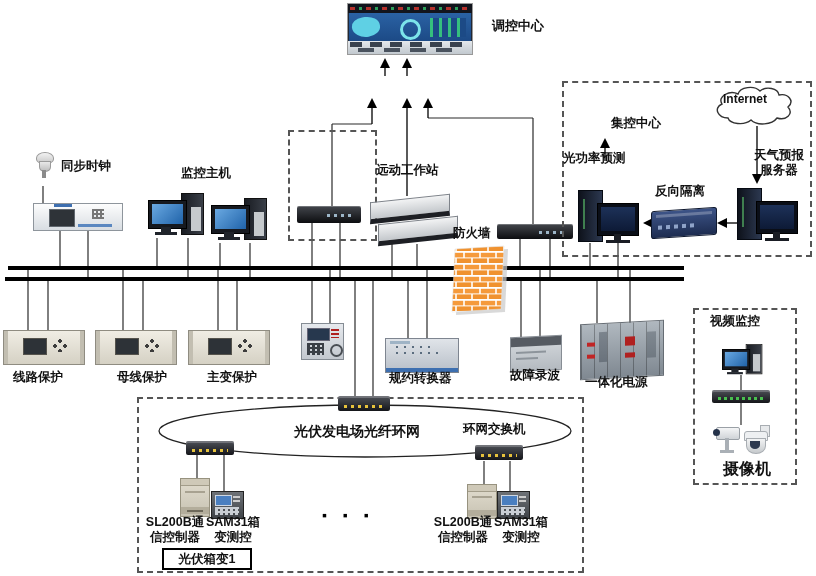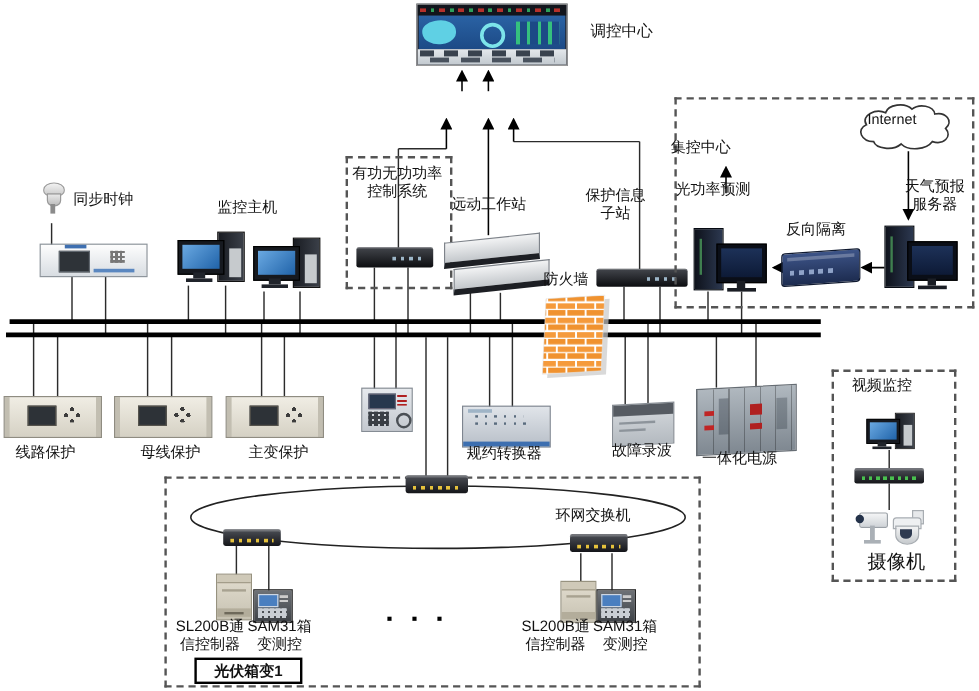--- a/index.html
+++ b/index.html
@@ -1,19 +1,19 @@
 <!DOCTYPE html>
 <html><head>
 <meta charset="utf-8">
 <style>
   html,body{margin:0;padding:0;background:#fff}
   #canvas{position:relative;width:816px;height:576px;background:#fff;overflow:hidden;
           font-family:"Liberation Sans","DejaVu Sans",sans-serif;}
   .abs{position:absolute}
-  .lbl{position:absolute;font-weight:400;font-size:12.5px;color:#111;white-space:nowrap;line-height:1.2}
+  .lbl{position:absolute;font-weight:700;font-size:12.5px;color:#111;white-space:nowrap;line-height:1.2}
   .lbl.c{text-align:center;white-space:normal}
   .dashbox{position:absolute;border:2px dashed #555;background:transparent}
   .prot{position:absolute;width:80px;height:33px;background:linear-gradient(180deg,#f0ede4,#d5d1c4);
         border:1px solid #8f8c81;box-shadow:inset 4px 0 0 #c2beb1,inset -4px 0 0 #c2beb1}
   .prot .scr{position:absolute;left:19px;top:7px;width:22px;height:15px;background:#2d3237;border:1px solid #55534c}
   .prot .pad{position:absolute;left:49px;top:8px;width:14px;height:13px;
         background:radial-gradient(circle 2px at 7px 2px,#3c3c3c 90%,transparent 92%),
                    radial-gradient(circle 2px at 2px 7px,#3c3c3c 90%,transparent 92%),
                    radial-gradient(circle 2px at 12px 7px,#3c3c3c 90%,transparent 92%),
                    radial-gradient(circle 2px at 7px 12px,#3c3c3c 90%,transparent 92%)}
@@ -176,46 +176,38 @@
     <div class="tw"></div>
       <div class="twf"></div>
       <div class="mon">
         <div class="scr"></div>
       </div>
       <div class="st1"></div>
       <div class="st2"></div>
   </div>
 
   <div class="dashbox" style="left:288px;top:130px;width:85px;height:107px"></div>
-  <div class="lbl c" style="left:289px;top:137px;width:84px">
-    <div>有功无功功率</div>
-    <div>控制系统</div>
-  </div>
   <div class="blackbar" style="left:297px;top:206px;width:64px;height:17px">
       <div class="led"></div>
     </div>
 
   <div class="lbl" style="left:376px;top:163px">远动工作站</div>
   <div class="abs" style="left:366px;top:195px;width:88px;height:50px">
     <div class="srv" style="left:4px;top:3px"></div>
     <div class="srv" style="left:12px;top:25px"></div>
   </div>
 
-  <div class="lbl c" style="left:481px;top:156px;width:64px">
-    <div>保护信息</div>
-    <div>子站</div>
-  </div>
   <div class="blackbar" style="left:497px;top:224px;width:76px;height:15px">
       <div class="led"></div>
     </div>
 
   <div class="lbl" style="left:453px;top:226px">防火墙</div>
 
   <div class="dashbox" style="left:562px;top:81px;width:246px;height:172px"></div>
-  <div class="lbl" style="left:559px;top:116px">集控中心</div>
+  <div class="lbl" style="left:611px;top:116px">集控中心</div>
   <div class="lbl" style="left:563px;top:151px">光功率预测</div>
   <div class="dkws" style="left:578px;top:190px">
     <div class="tw">
         <div class="lg"></div>
       </div>
       <div class="mon">
         <div class="scr"></div>
       </div>
       <div class="st1"></div>
       <div class="st2"></div>
@@ -286,20 +278,21 @@
     <div class="abs" style="left:6px;top:18px;width:8px;height:4px;background:#c02525"></div>
     <div class="abs" style="left:6px;top:30px;width:8px;height:4px;background:#c02525"></div>
     <div class="abs" style="left:44px;top:14px;width:10px;height:9px;background:#b02020"></div>
     <div class="abs" style="left:44px;top:30px;width:10px;height:5px;background:#b02020"></div>
     <div class="abs" style="left:18px;top:8px;width:8px;height:30px;background:rgba(40,50,60,.35)"></div>
     <div class="abs" style="left:66px;top:10px;width:9px;height:26px;background:rgba(40,50,60,.3)"></div>
   </div>
   <div class="lbl" style="left:585px;top:375px">一体化电源</div>
 
   <div class="dashbox" style="left:137px;top:397px;width:443px;height:172px"></div>
+  <div class="lbl" style="left:294px;top:423px;font-size:14px">光伏发电场光纤环网</div>
   <div class="lbl" style="left:463px;top:422px">环网交换机</div>
 
   <div class="switchbar" style="left:338px;top:396px;width:52px;height:15px">
       <div class="led"></div>
     </div>
   <div class="switchbar" style="left:186px;top:441px;width:48px;height:14px">
       <div class="led"></div>
     </div>
   <div class="switchbar" style="left:475px;top:445px;width:48px;height:15px">
       <div class="led"></div>

